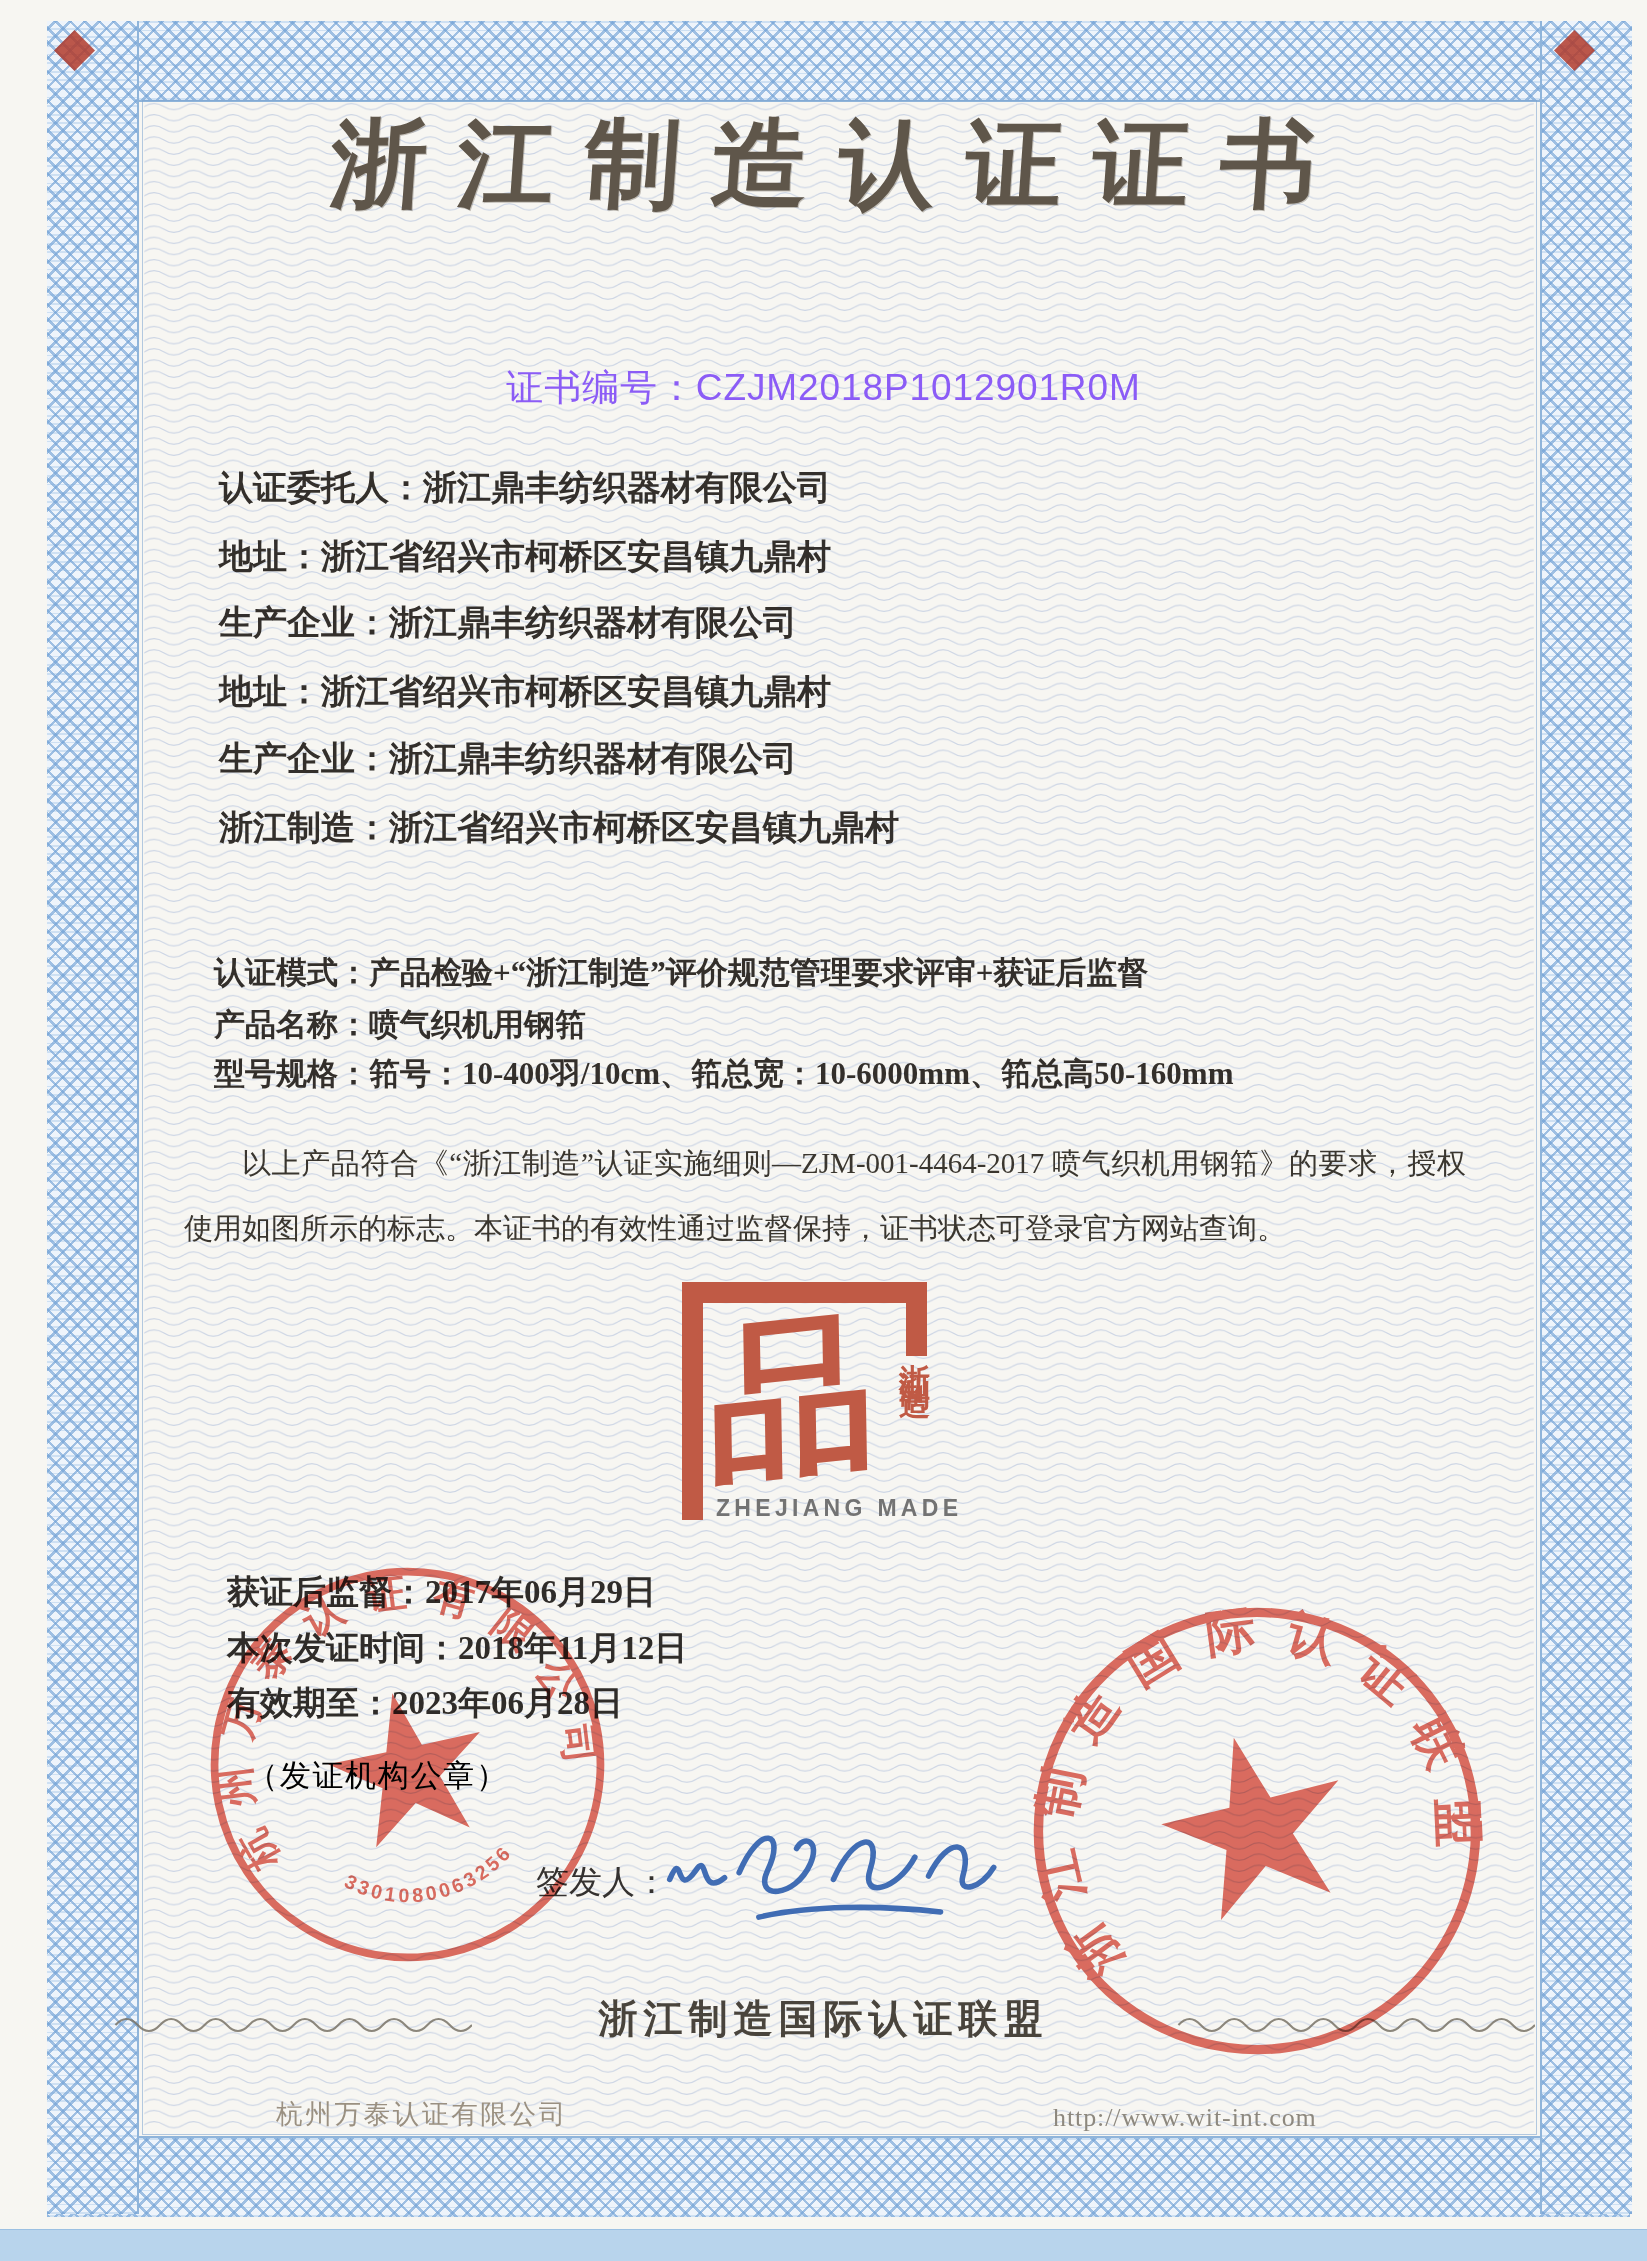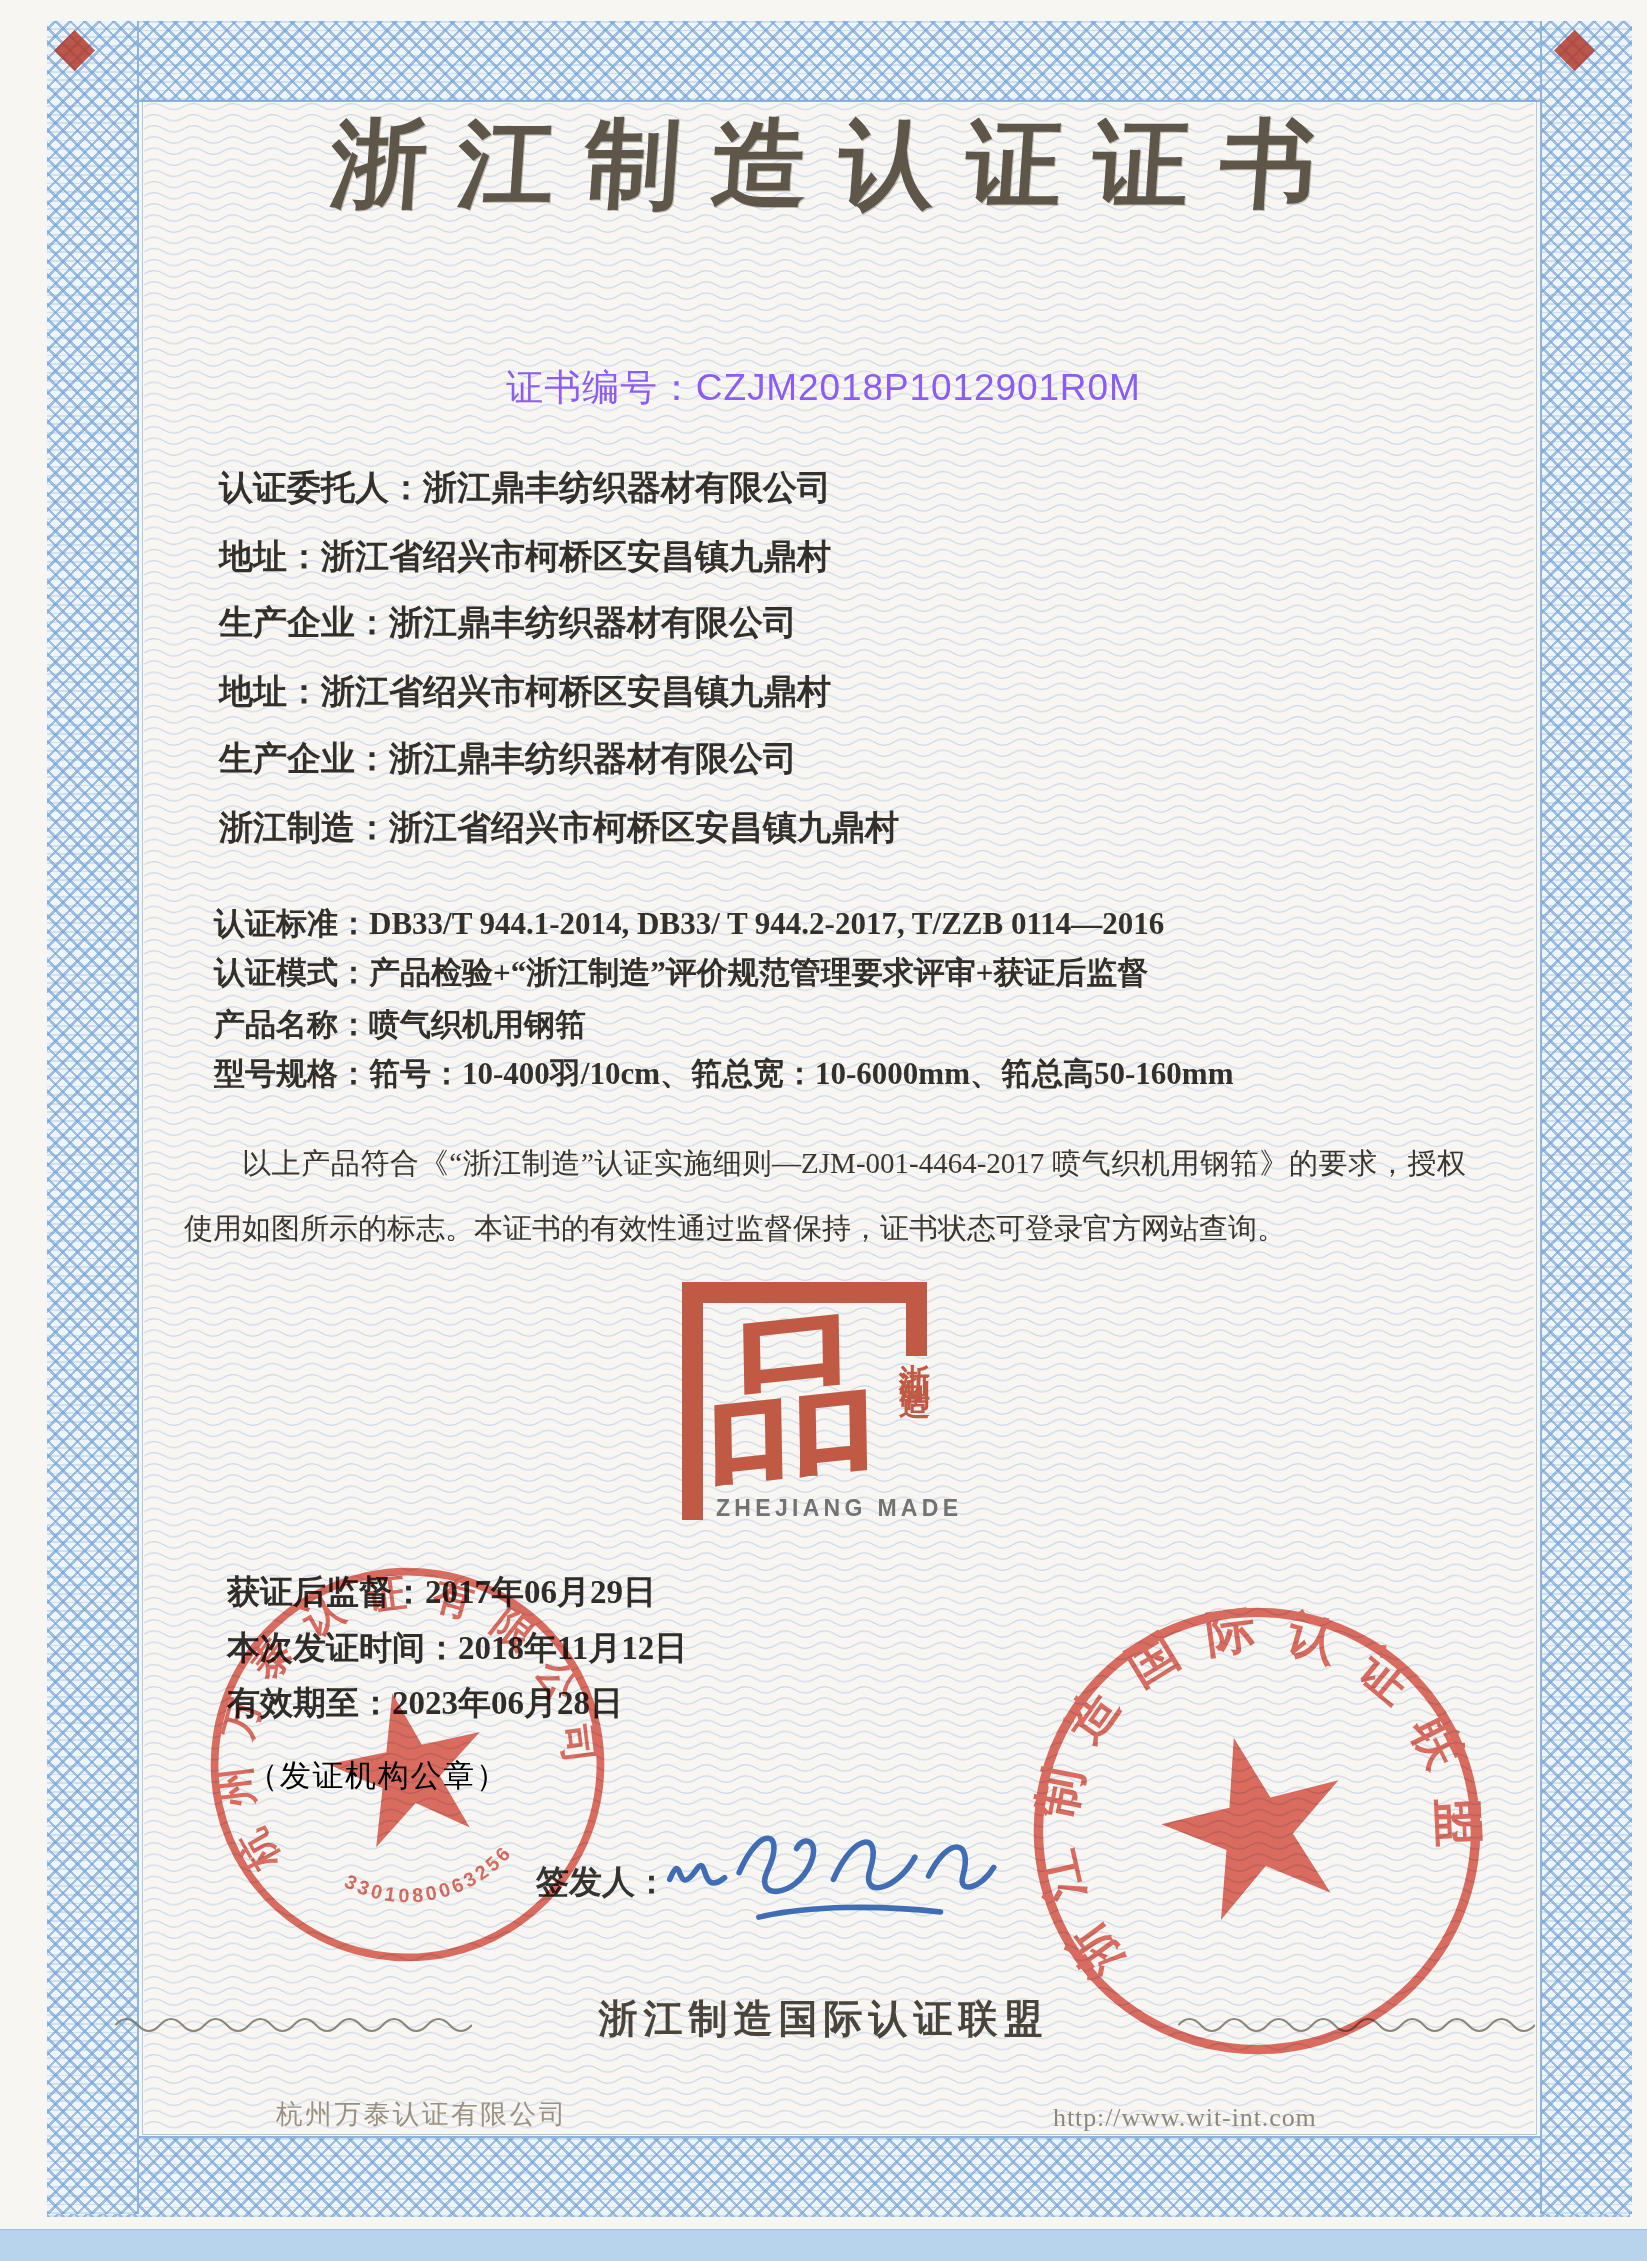--- a/index.html
+++ b/index.html
@@ -59,21 +59,21 @@
     position:absolute;left:211px;top:57px;writing-mode:vertical-rl;
     font-size:31px;font-weight:600;color:#c05a45;letter-spacing:7.7px;
   }
   .logo .cap{
     position:absolute;left:34px;top:213px;width:213px;
     font-family:"Liberation Sans","DejaVu Sans",sans-serif;
     font-size:23px;font-weight:700;color:#737373;letter-spacing:4.3px;white-space:nowrap;
   }
   .dateline{position:absolute;left:227px;font-size:33px;font-weight:600;white-space:nowrap;color:#2f2c29;}
   .sealnote{position:absolute;left:247px;top:1755px;font-size:31px;color:#000000;letter-spacing:1.7px;}
-  .signer{position:absolute;left:536px;top:1860px;font-size:33px;font-weight:700;color:#353230;}
+  .signer{position:absolute;left:536px;top:1860px;font-size:33px;font-weight:400;color:#353230;}
   .alliance{
     position:absolute;left:0;top:1992px;width:1647px;text-align:center;
     font-size:39px;font-weight:700;color:#49443c;letter-spacing:6px;
   }
   .flourish{position:absolute;top:2012px;opacity:.85;}
   .footer-co{position:absolute;left:276px;top:2096px;font-size:26.6px;color:#9a9081;letter-spacing:2.6px;}
   .footer-url{
     position:absolute;left:1053px;top:2103px;font-family:Liberation Serif, serif;
     font-size:26px;color:#8d887e;letter-spacing:0.9px;
   }
@@ -126,23 +126,20 @@
     <div class="line" style="top:669px;">
       <span class="lb">地址：</span><span class="val">浙江省绍兴市柯桥区安昌镇九鼎村</span>
     </div>
     <div class="line" style="top:736px;">
       <span class="lb">生产企业：</span><span class="val">浙江鼎丰纺织器材有限公司</span>
     </div>
     <div class="line" style="top:805px;">
       <span class="lb">浙江制造：</span><span class="val">浙江省绍兴市柯桥区安昌镇九鼎村</span>
     </div>
 
-    <div class="spec" style="top:903px;">
-      <span class="lb">认证标准：</span><span class="val">DB33/T 944.1-2014, DB33/ T 944.2-2017, T/ZZB 0114—2016</span>
-    </div>
     <div class="spec" style="top:952px;">
       <span class="lb">认证模式：</span><span class="val">产品检验+“浙江制造”评价规范管理要求评审+获证后监督</span>
     </div>
     <div class="spec" style="top:1004px;">
       <span class="lb">产品名称：</span><span class="val">喷气织机用钢筘</span>
     </div>
     <div class="spec" style="top:1053px;">
       <span class="lb">型号规格：</span><span class="val">筘号：10-400羽/10cm、筘总宽：10-6000mm、筘总高50-160mm</span>
     </div>
 

